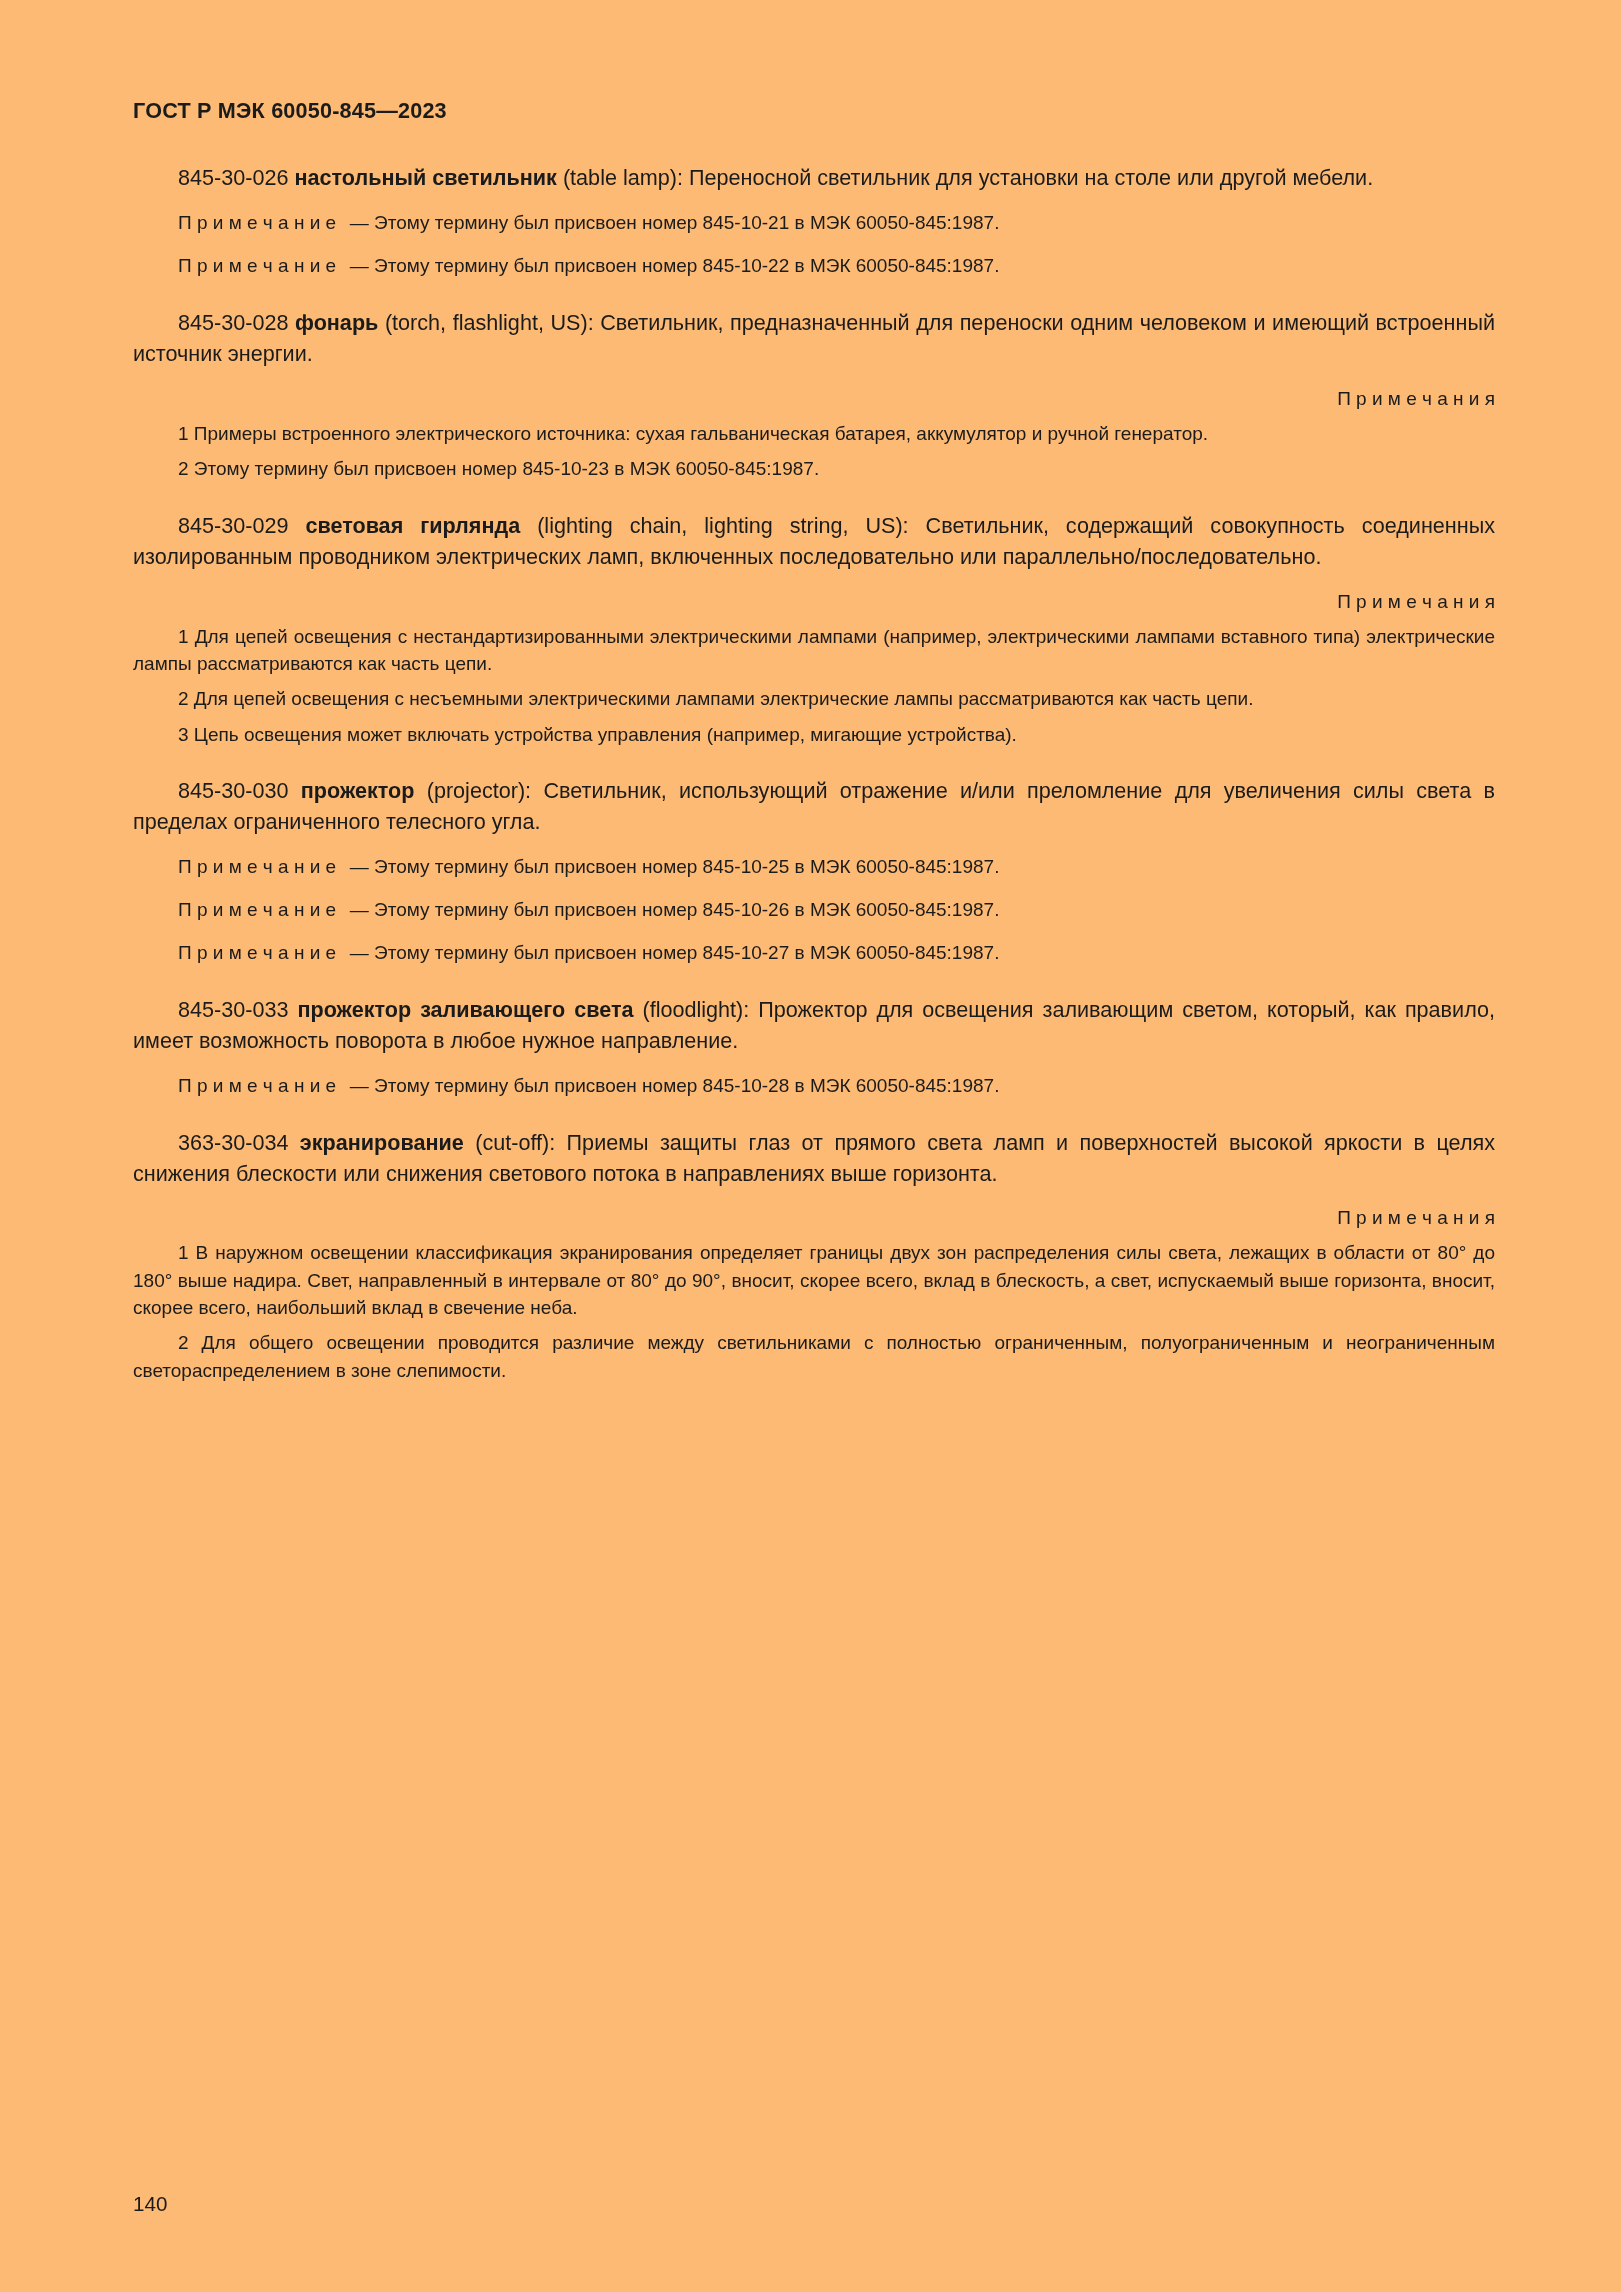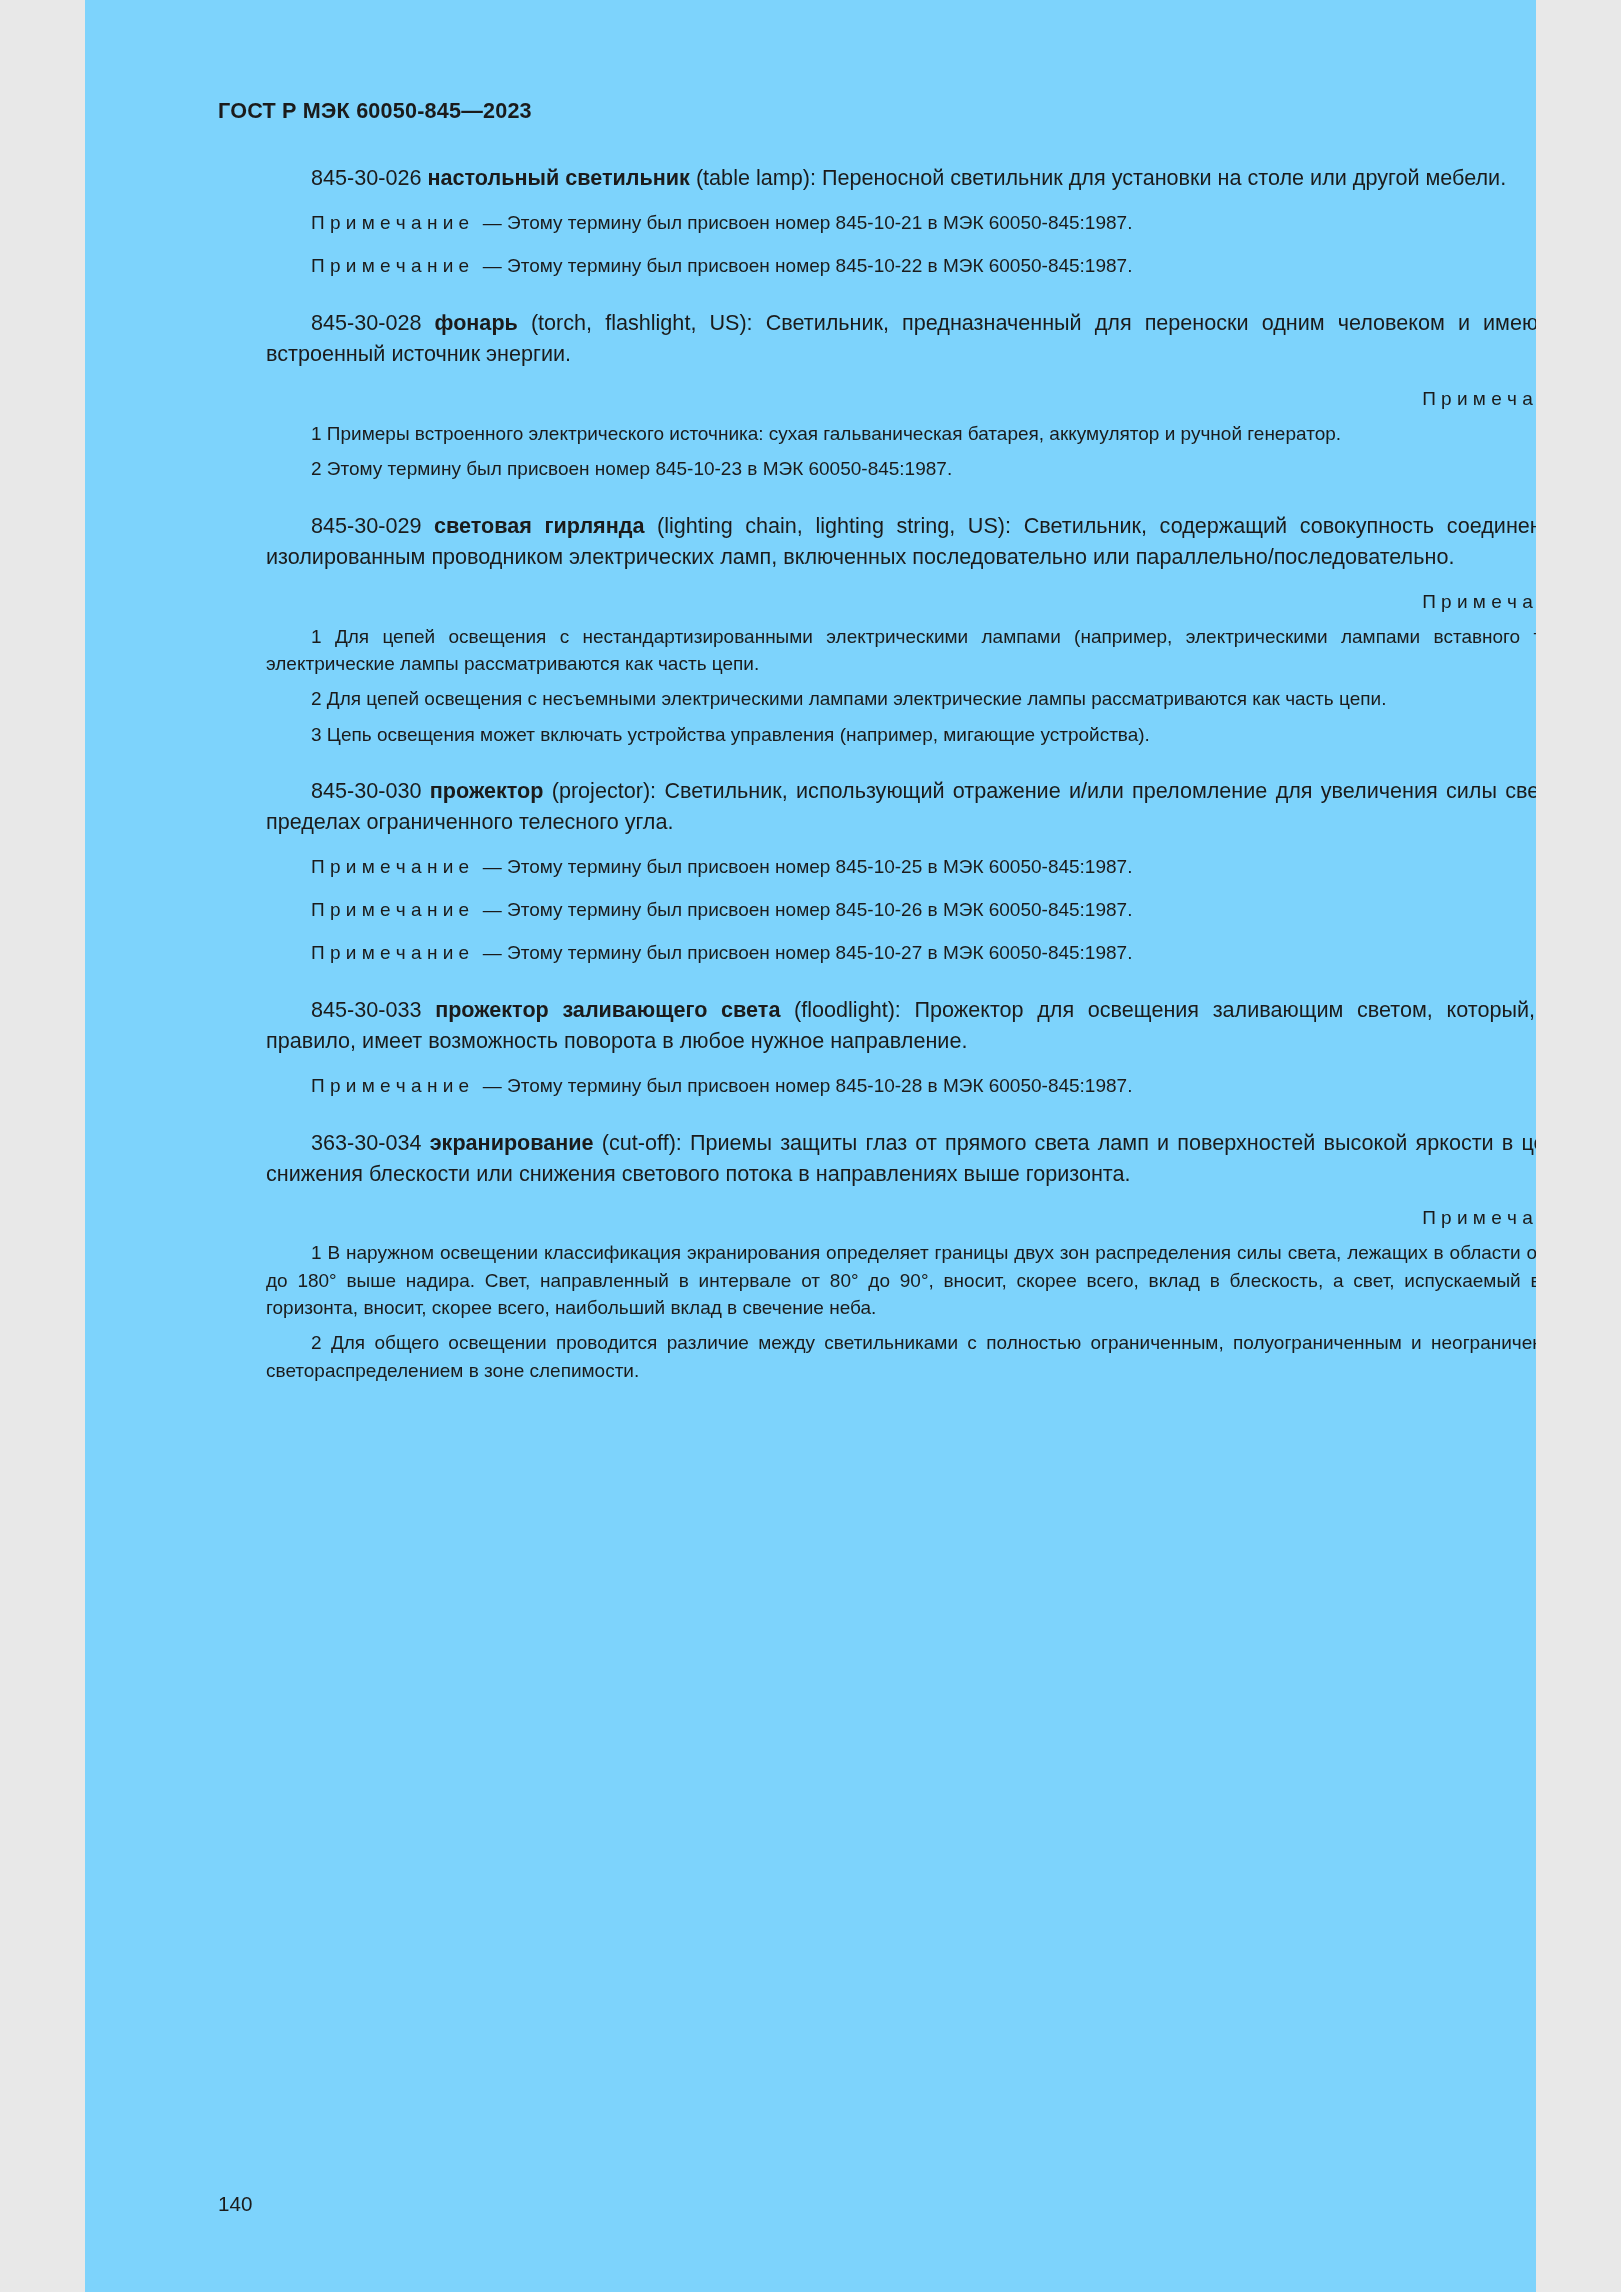--- a/index.html
+++ b/index.html
@@ -1,41 +1,41 @@
 <!DOCTYPE html>
 <html><head>
 <meta charset="utf-8">
 <style>
   * { margin: 0; padding: 0; box-sizing: border-box; }
   html, body { background: #e8e8e8; }
   .page {
     position: relative;
-    width: 1451px;
+    width: 1621px;
     height: 2293px;
-    background: #7dd3fc;
+    background: #fdba74;
     font-family: "Liberation Sans", sans-serif;
     color: #1b1b1b;
     overflow: hidden;
     margin: 0 auto;
   }
   .doc-header {
     position: absolute;
     top: 98px;
     left: 133px;
     font-size: 21.6px;
     font-weight: bold;
     letter-spacing: 0.2px;
   }
   .doc-content {
     position: absolute;
     top: 135px;
     left: 133px;
     width: 1362px;
   }
-  .doc-content p { text-align: justify; margin-left: 48px; }
+  .doc-content p { text-align: justify; }
   p.term {
     font-size: 21.6px;
     line-height: 31px;
     text-indent: 45px;
     margin-top: 27.4px;
   }
   p.term .b { font-weight: bold; }
   p.note {
     font-size: 19px;
     line-height: 27.4px;

